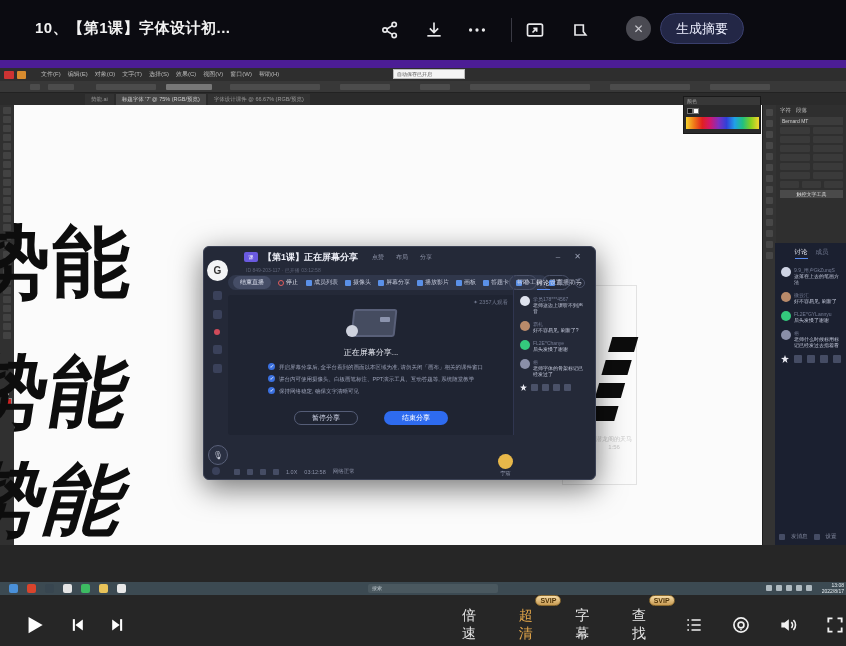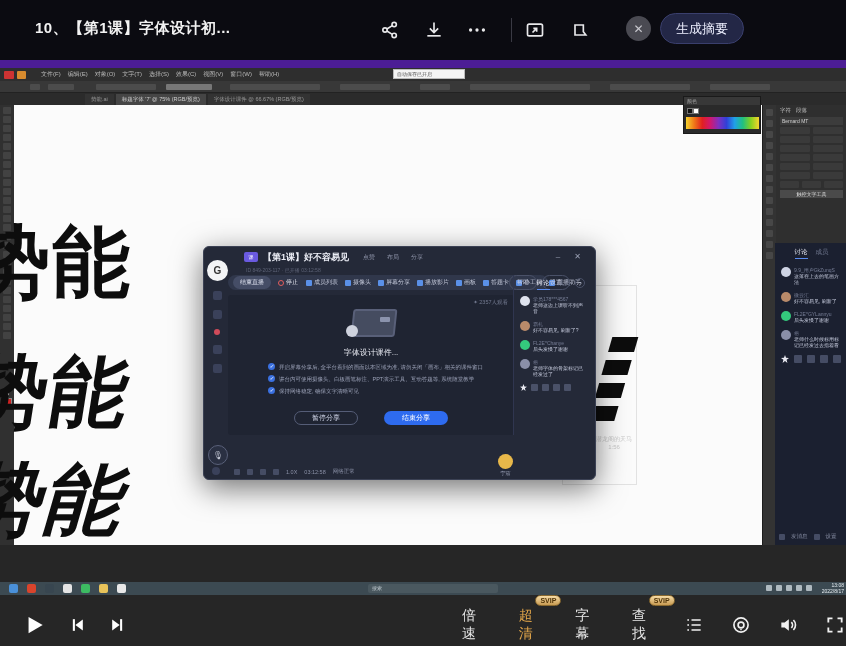--- a/index.html
+++ b/index.html
@@ -381,21 +381,21 @@
       <div class="cf-sw">
         <i style="background:#111;border:1px solid #777"></i>
           <i style="background:#fff;border:1px solid #777"></i>
       </div>
       <div class="spectrum"></div>
     </div>
 
     <div class="dlg">
       <div class="dlg-titlebar">
         <div class="dlg-appicon">课</div>
-        <div class="dlg-title">【第1课】好不容易见</div>
+        <div class="dlg-title">【第1课】正在屏幕分享</div>
         <div class="dlg-tmenu" id="dlg-tmenu">
             <span>点赞</span>
             <span>布局</span>
             <span>分享</span>
           </div>
         <div class="dlg-winbtns">– ✕</div>
       </div>
       <div class="dlg-sub">ID 849-203-117 · 已开播 03:12:58</div>
 
       <div class="dlg-logo">G</div>
@@ -454,21 +454,21 @@
         <span class="dtr-q">?</span>
       </div>
 
       <div class="dlg-main">
         <div class="dlg-viewers">✦ 2357人观看</div>
         <div class="illus">
           <div class="mon"></div>
             <div class="bar"></div>
             <div class="mic"></div>
         </div>
-        <div class="dlg-status">字体设计课件...</div>
+        <div class="dlg-status">正在屏幕分享...</div>
         <div class="dlg-bullets" id="dlg-bullets">
             <div class="dlg-bullet">
               <i>✓</i>
               <span>开启屏幕分享后, 全平台看到的画面以本区域为准, 请勿关闭「画布」相关的课件窗口</span>
             </div>
             <div class="dlg-bullet">
               <i>✓</i>
               <span>讲台内可使用摄像头、白板画笔标注、PPT演示工具、互动答题等, 系统随堂教学</span>
             </div>
             <div class="dlg-bullet">

